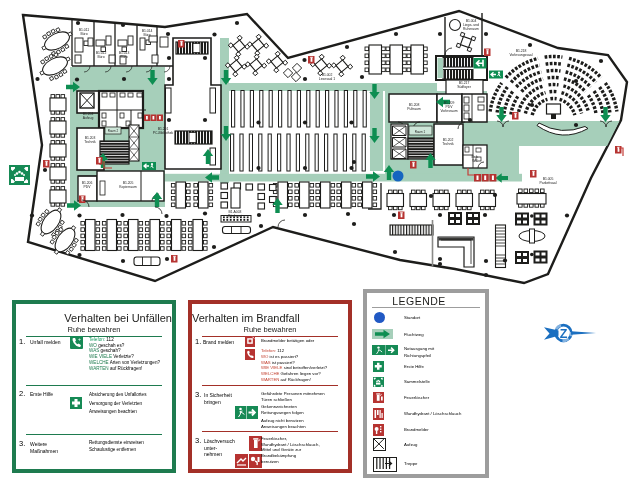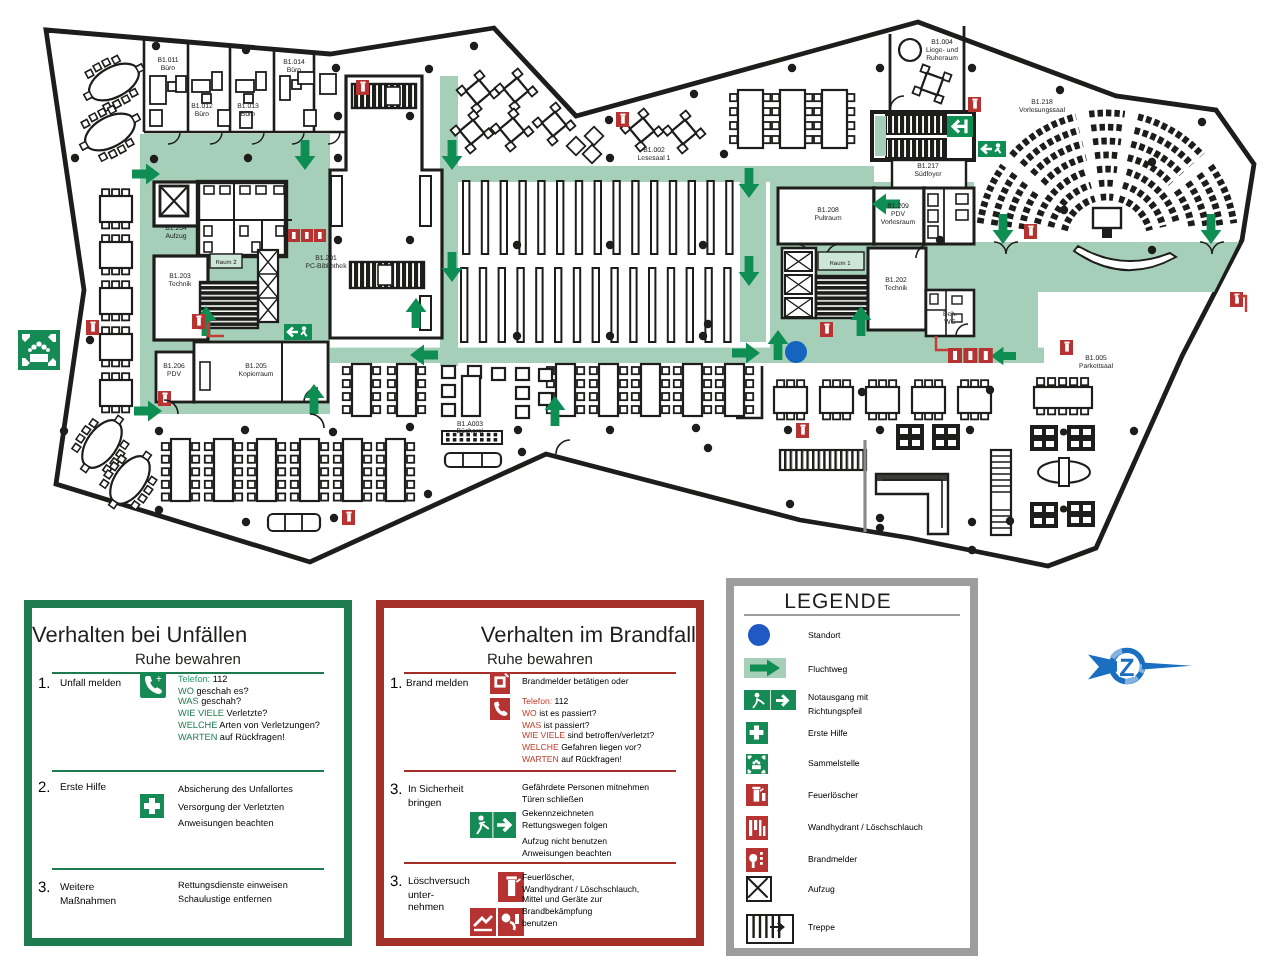--- a/index.html
+++ b/index.html
@@ -699,21 +699,21 @@
 <path d="M465,122 a7,7 0 0 0 -7,7"></path>
 <path d="M478,168 a6,6 0 0 1 6,-6"></path>
 <path d="M497,121 a6,6 0 0 1 6,6 M509,121 a6,6 0 0 0 -6,6"></path>
 <path d="M600,121 a6,6 0 0 1 6,6 M612,121 a6,6 0 0 0 -6,6"></path>
 <path d="M278,227 a7,7 0 0 1 7,-7"></path>
 <path d="M155,207 a7,7 0 0 1 7,7"></path>
 </g>
 </svg>
 
 <div class="panel" style="left:12px;top:300px;width:164px;height:173px;border:4px solid #1e7b4f;">
-<div class="tt" style="left:0;width:156px;top:8px;text-align:left;font-size:11px;color:#1d1d1b;">Verhalten bei Unfällen</div>
+<div class="tt" style="left:0;width:156px;top:8px;text-align:right;font-size:11px;color:#1d1d1b;">Verhalten bei Unfällen</div>
 <div class="tt" style="left:0;width:156px;top:21px;text-align:center;font-size:7.5px;color:#1d1d1b;">Ruhe bewahren</div>
 <div style="position:absolute;left:10px;right:10px;top:32px;border-top:1.4px solid #1e7b4f;"></div>
 <div class="tt" style="left:3px;top:33px;font-size:7.5px;">1.</div>
 <div class="tt" style="left:14px;top:35px;font-size:5px;">Unfall melden</div>
 <div style="position:absolute;left:54px;top:32px;width:13px;height:13px;background:#168a55;border-radius:1px;">
 <svg width="13" height="13">
           <path d="M3.6,2 q-1.5,0 -1,2.2 q0.7,3.6 3.6,5.6 q2.2,1.4 3.6,1.1 q1.5,-0.4 1,-1.9 l-2.2,-1.4 l-1,0.7 q-1.8,-1.1 -2.5,-2.9 l0.9,-1 l-0.9,-2.4 z" fill="#fff"></path>
           <text x="8" y="5" font-size="5" fill="#fff">+</text>
         </svg>
       </div>
@@ -733,21 +733,21 @@
         </svg>
       </div>
 <div class="tt" style="left:73px;top:87px;font-size:4.6px;line-height:8.6px;">Absicherung des Unfallortes<br>Versorgung der Verletzten<br>Anweisungen beachten</div>
 <div style="position:absolute;left:10px;right:10px;top:130px;border-top:1.4px solid #1e7b4f;"></div>
 <div class="tt" style="left:3px;top:135px;font-size:7.5px;">3.</div>
 <div class="tt" style="left:14px;top:137px;font-size:5px;line-height:6.5px;">Weitere<br>Maßnahmen</div>
 <div class="tt" style="left:73px;top:136px;font-size:4.6px;line-height:6.5px;">Rettungsdienste einweisen<br>Schaulustige entfernen</div>
 </div>
 
 <div class="panel" style="left:188px;top:300px;width:164px;height:173px;border:4px solid #a33028;">
-<div class="tt" style="left:0;width:156px;top:8px;text-align:right;font-size:11px;color:#1d1d1b;">Verhalten im Brandfall</div>
+<div class="tt" style="left:0;width:156px;top:8px;text-align:left;font-size:11px;color:#1d1d1b;">Verhalten im Brandfall</div>
 <div class="tt" style="left:0;width:156px;top:21px;text-align:center;font-size:7.5px;color:#1d1d1b;">Ruhe bewahren</div>
 <div style="position:absolute;left:10px;right:10px;top:32px;border-top:1.4px solid #a33028;"></div>
 <div class="tt" style="left:3px;top:33px;font-size:7.5px;">1.</div>
 <div class="tt" style="left:11px;top:35px;font-size:5px;">Brand melden</div>
 <div style="position:absolute;left:53px;top:32px;width:10px;height:10.5px;background:#b63331;">
 <svg width="10" height="10.5">
           <rect x="2.2" y="2.2" width="5.6" height="5.6" fill="#fff"></rect>
           <rect x="3.6" y="3.6" width="2.8" height="2.8" fill="#b63331"></rect>
           <path d="M7.5,0.8 l1.7,1.7" stroke="#fff" stroke-width="1"></path>
         </svg>

